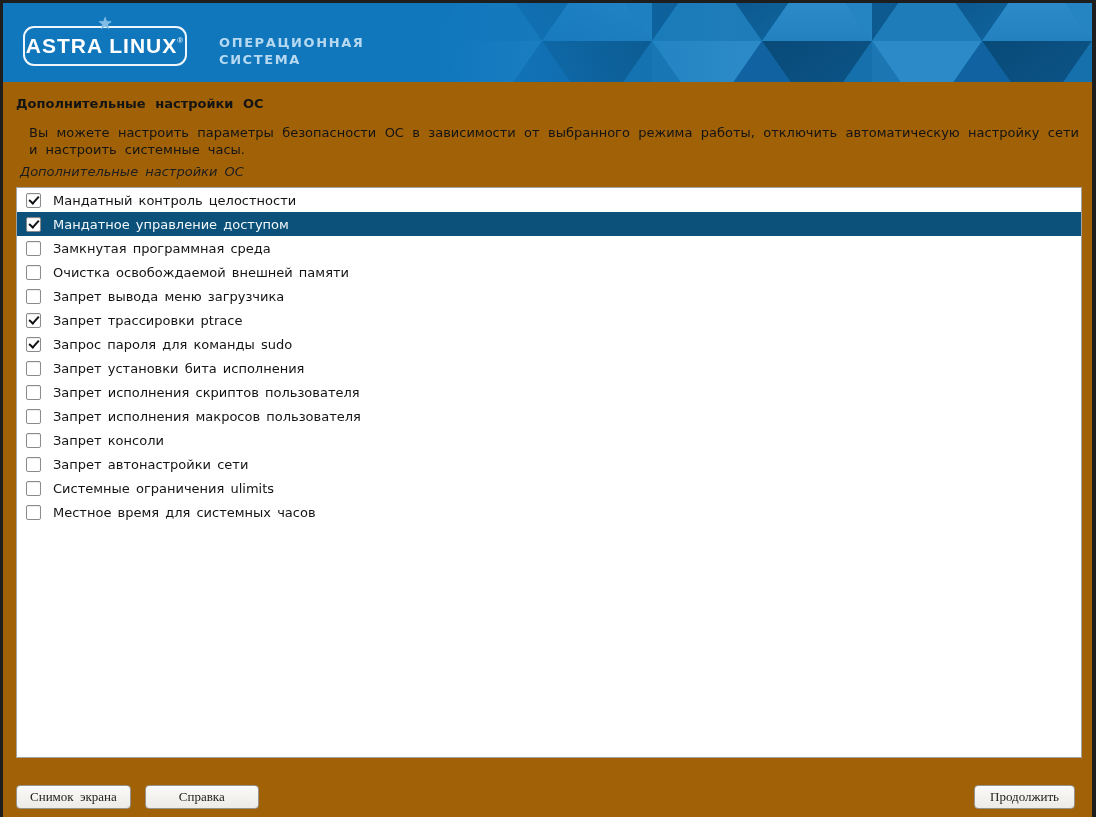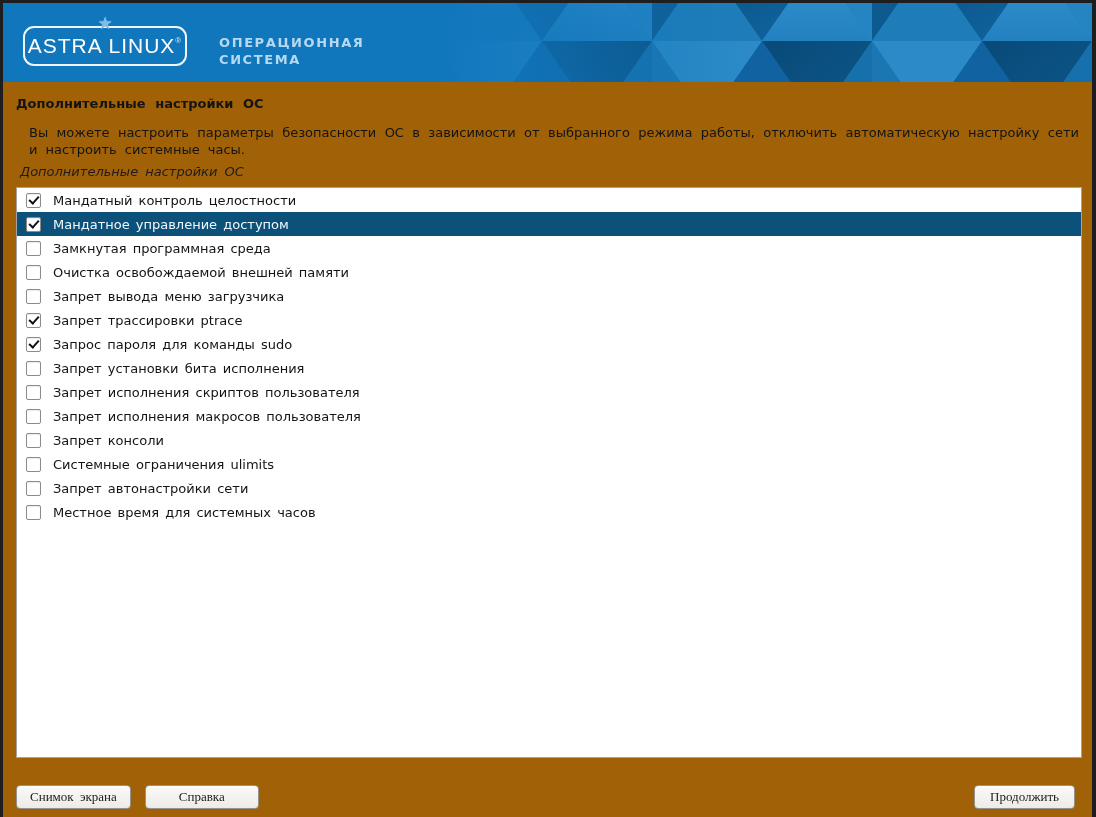--- a/index.html
+++ b/index.html
@@ -26,21 +26,21 @@
   }
   .logo-wrap{position:absolute;left:20px;top:12px;display:flex;align-items:center;}
   .logo-box{
     position:relative;
     border:2px solid #eef6fc;border-radius:11px;
     width:160px;height:36px;margin-top:8px;
     display:flex;align-items:center;justify-content:center;
   }
   .logo-text{
     color:#ffffff;font-family:"Liberation Sans",sans-serif;
-    font-size:21px;font-weight:normal;letter-spacing:1px;white-space:nowrap;
+    font-size:21px;font-weight:bold;letter-spacing:1px;white-space:nowrap;
   }
   .logo-reg{font-size:8px;vertical-align:top;position:relative;top:2px;color:#cfe6f5;}
   .logo-star{
     position:absolute;left:50%;top:-13px;transform:translateX(-50%);
     font-size:17px;color:#7fbce6;line-height:1;
     text-shadow:0 0 1px #a9d4ef;
     background:transparent;
   }
   .brand{
     margin-left:32px;margin-top:19px;
@@ -186,25 +186,25 @@
         <div class="row">
           <span class="checkbox"></span>
           <span class="row-label">Запрет исполнения макросов пользователя</span>
         </div>
         <div class="row">
           <span class="checkbox"></span>
           <span class="row-label">Запрет консоли</span>
         </div>
         <div class="row">
           <span class="checkbox"></span>
+          <span class="row-label">Запрет автонастройки сети</span>
+        </div>
+        <div class="row">
+          <span class="checkbox"></span>
           <span class="row-label">Системные ограничения ulimits</span>
-        </div>
-        <div class="row">
-          <span class="checkbox"></span>
-          <span class="row-label">Запрет автонастройки сети</span>
         </div>
         <div class="row">
           <span class="checkbox"></span>
           <span class="row-label">Местное время для системных часов</span>
         </div>
       </div>
 
     <div class="footer">
       <button class="btn">Снимок экрана</button>
       <button class="btn btn-help">Справка</button>

